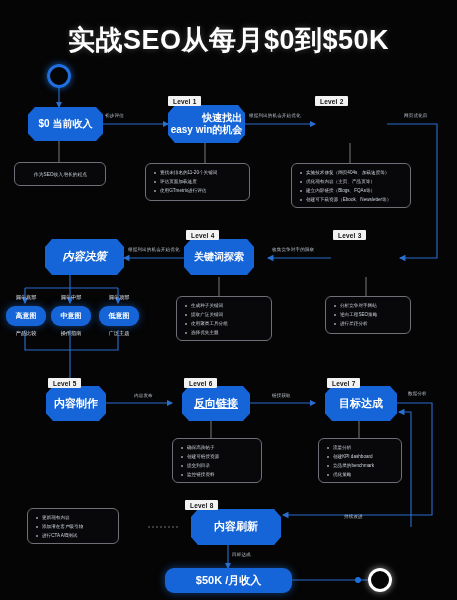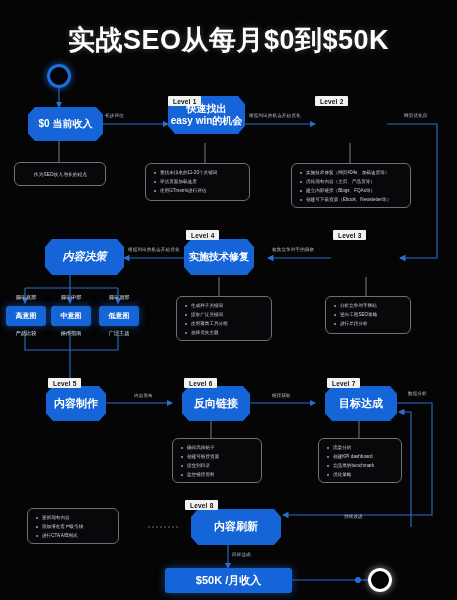--- a/index.html
+++ b/index.html
@@ -26,21 +26,21 @@
     text-align:center;
     font-size:10px;font-weight:bold;
     line-height:1.25;
     box-shadow:0 0 8px rgba(30,110,220,.55);
     box-sizing:border-box;
   }
   .hex{
     clip-path:polygon(0 22%,7px 0,calc(100% - 7px) 0,100% 22%,100% 78%,calc(100% - 7px) 100%,7px 100%,0 78%);
     border-radius:3px;
   }
-  .rounded{border-radius:3px;}
+  .rounded{border-radius:9px;}
   .node.lg{font-size:11px;}
 
   .badge{
     position:absolute;
     background:#f2f2f2;color:#111;
     font-size:6.5px;font-weight:bold;
     padding:1.5px 5px 1.5px 5px;
     border-radius:1px;
     letter-spacing:.2px;
     white-space:nowrap;
@@ -153,21 +153,21 @@
 
   <div class="ring start" style="left:47px;top:64px;width:24px;height:24px;"></div>
   <div class="ring end" style="left:368px;top:568px;width:24px;height:24px;"></div>
   <div class="dot" style="left:355px;top:577px;width:6px;height:6px;"></div>
 
   <div class="node hex" style="left:28px;top:107px;width:75px;height:34px;align-items:center;">
     <span>$0 当前收入</span>
   </div>
 
   <div class="badge" style="left:168px;top:96px;">Level 1</div>
-  <div class="node hex" style="left:168px;top:96px;width:77px;height:38px;">
+  <div class="node hex" style="left:168px;top:105px;width:77px;height:38px;text-align:right;">
     <span style="white-space:pre-line">快速找出
 easy win的机会</span>
   </div>
 
   <div class="badge" style="left:315px;top:96px;">Level 2</div>
 
   <div class="edge-label" style="left:105px;top:113px;">初步评估</div>
   <div class="edge-label" style="left:249px;top:113px;">根据列出的机会开始优化</div>
   <div class="edge-label" style="left:404px;top:113px;">网页优化后</div>
 
@@ -191,21 +191,21 @@
       <li>创建可下载资源（Ebook、Newsletter等）</li>
     </ul>
   </div>
 
   <div class="node hex lg" style="left:45px;top:239px;width:79px;height:36px;font-style:italic;">
     <span>内容决策</span>
   </div>
 
   <div class="badge" style="left:186px;top:230px;">Level 4</div>
   <div class="node hex" style="left:184px;top:239px;width:70px;height:36px;">
-    <span>实施技术修复</span>
+    <span>关键词探索</span>
   </div>
 
   <div class="badge" style="left:333px;top:230px;">Level 3</div>
 
   <div class="edge-label" style="left:128px;top:247px;">根据列出的机会开始优化</div>
   <div class="edge-label" style="left:272px;top:247px;">收集竞争对手的洞察</div>
 
   <div class="notebox" style="left:176px;top:296px;width:96px;height:45px;">
     <ul>
       <li>生成种子关键词</li>
@@ -240,21 +240,21 @@
   <div class="funnel-label" style="left:10px;top:330px;width:32px;">产品比较</div>
   <div class="funnel-label" style="left:55px;top:330px;width:32px;">操作指南</div>
   <div class="funnel-label" style="left:103px;top:330px;width:32px;">广泛主题</div>
 
   <div class="badge" style="left:48px;top:378px;">Level 5</div>
   <div class="node hex lg" style="left:46px;top:386px;width:60px;height:35px;">
     <span>内容制作</span>
   </div>
 
   <div class="badge" style="left:184px;top:378px;">Level 6</div>
-  <div class="node hex lg" style="left:182px;top:386px;width:68px;height:35px;">
+  <div class="node hex lg" style="left:182px;top:386px;width:68px;height:35px;text-decoration:underline;">
     <span>反向链接</span>
   </div>
 
   <div class="badge" style="left:327px;top:378px;">Level 7</div>
   <div class="node hex lg" style="left:325px;top:386px;width:72px;height:35px;">
     <span>目标达成</span>
   </div>
 
   <div class="edge-label" style="left:134px;top:393px;">内容发布</div>
   <div class="edge-label" style="left:272px;top:393px;">链接获取</div>

